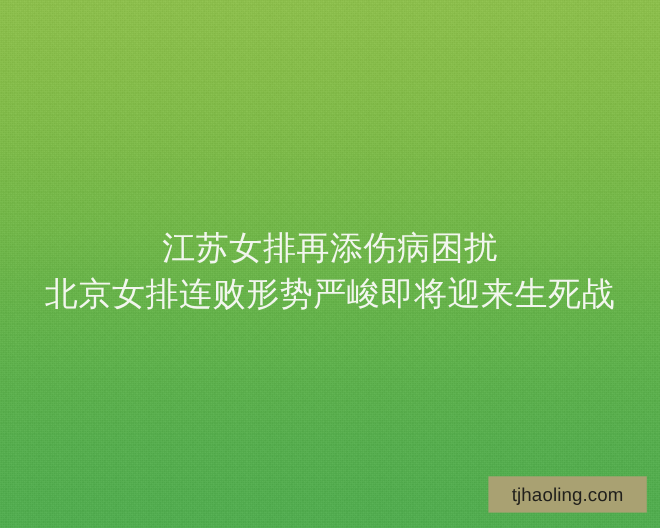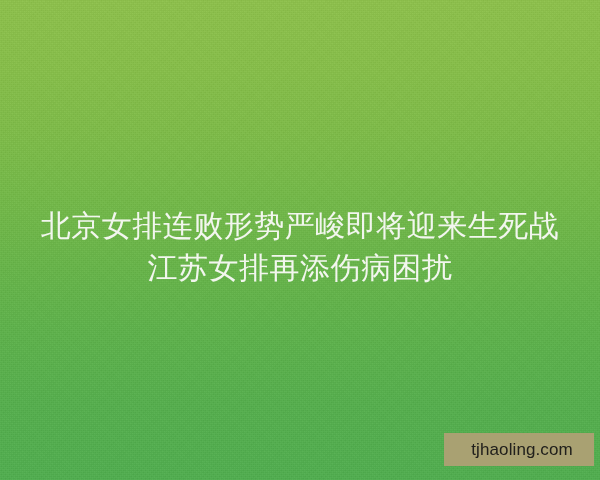--- a/index.html
+++ b/index.html
@@ -67,42 +67,41 @@
     position: absolute;
     left: 444px;
     top: 433px;
     width: 144px;
     height: 33px;
     background-color: #a9a172;
     z-index: 3;
     display: flex;
     align-items: center;
     justify-content: center;
-    padding-left: 6px;
   }
 
   #watermark-text {
     color: #21201c;
     font-family: "Liberation Sans", sans-serif;
     font-size: 17px;
     font-weight: 400;
     line-height: 1;
     letter-spacing: 0.1px;
     white-space: nowrap;
   }
 </style>
 </head>
 <body>
 
 <div id="banner-image">
 
   <div id="banner-noise"></div>
 
   <div id="headline-block">
+    <span class="headline-line">江苏女排再添伤病困扰</span>
     <span class="headline-line">北京女排连败形势严峻即将迎来生死战</span>
-    <span class="headline-line">江苏女排再添伤病困扰</span>
   </div>
 
   <div id="watermark">
     <span id="watermark-text">tjhaoling.com</span>
   </div>
 
 </div>
 
 </body></html>

